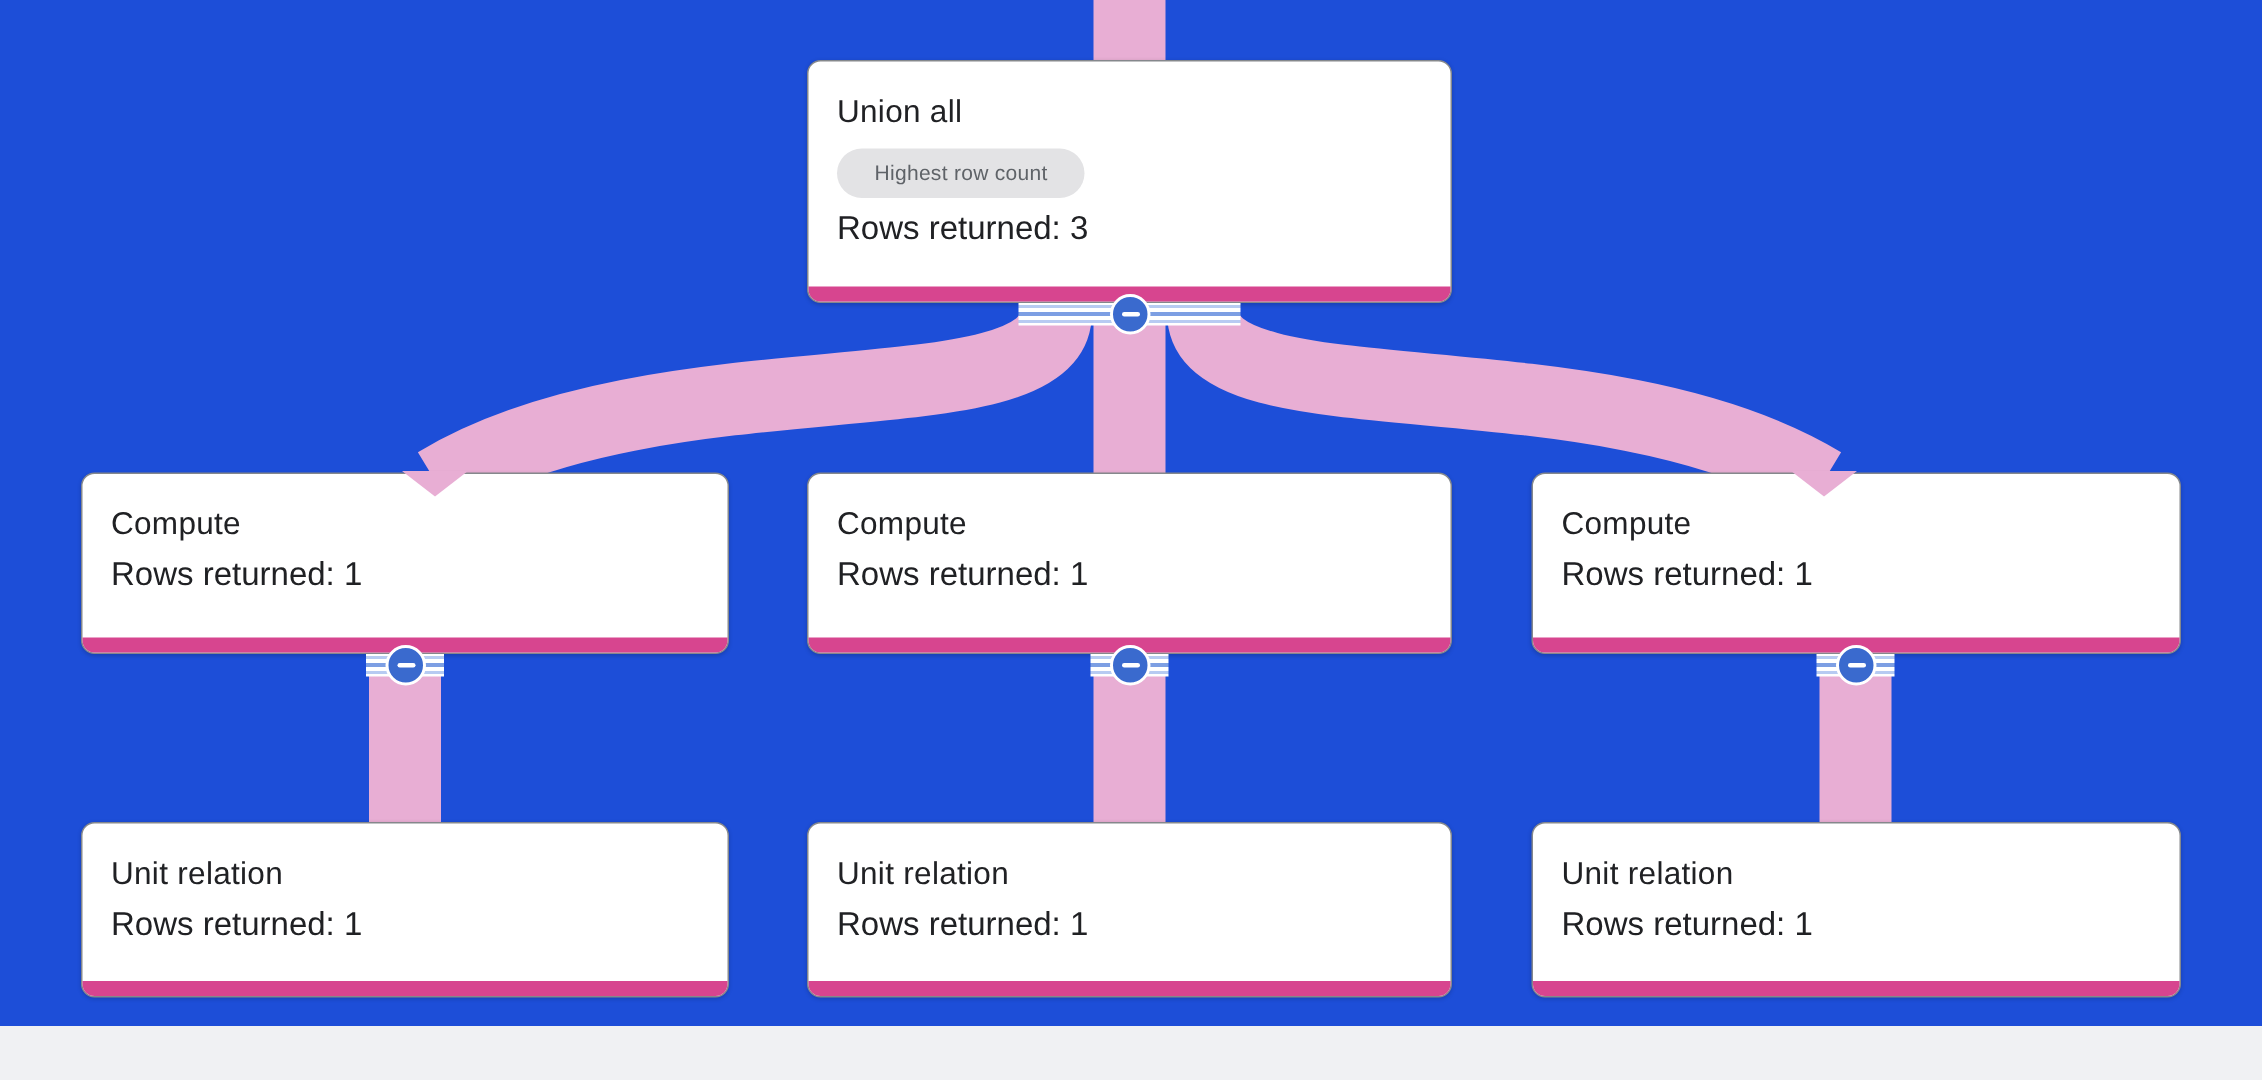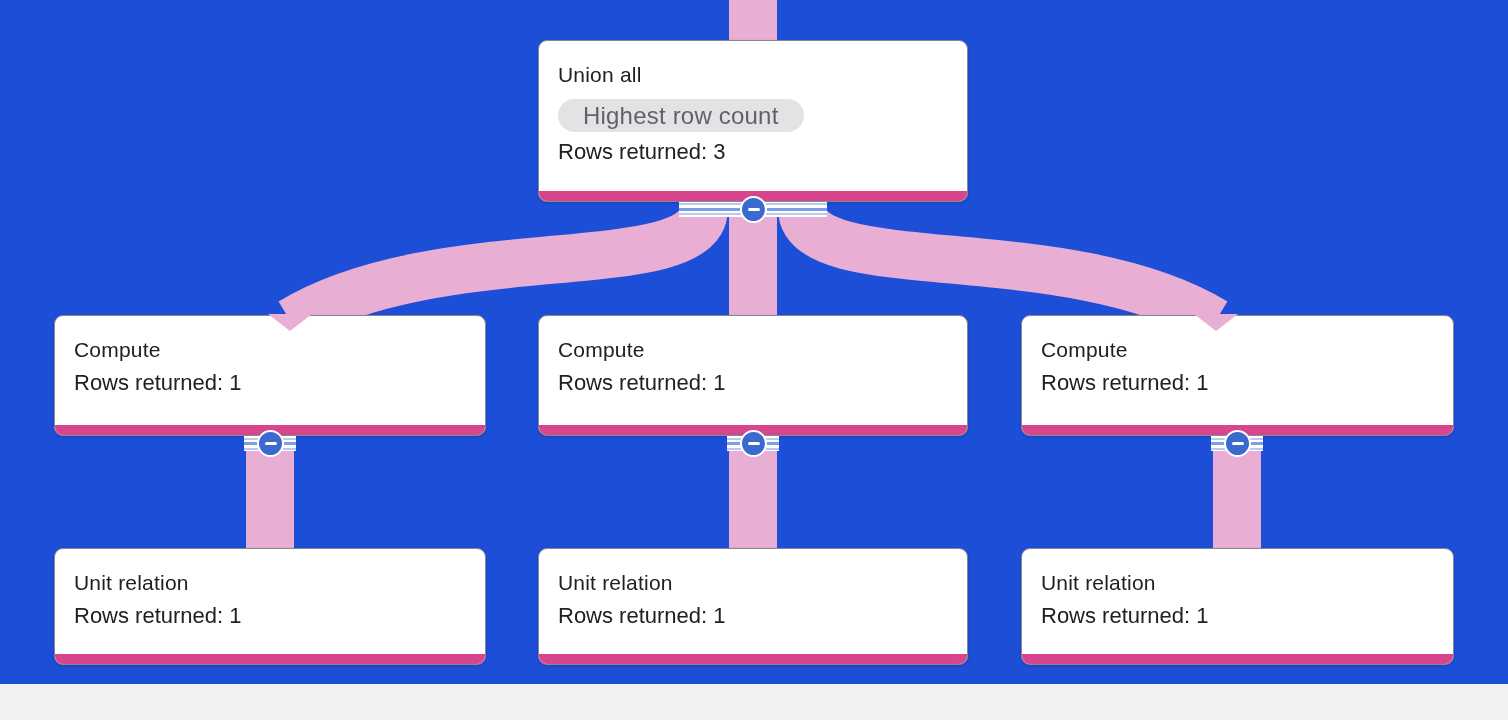--- a/index.html
+++ b/index.html
@@ -39,21 +39,21 @@
     font-size:22px;
     line-height:23px;
     color:#202124;
     margin-top:8px;
   }
   .badge{
     display:inline-block;
     margin-top:11px;
     background:#e3e3e5;
     color:#5f6368;
-    font-size:24px;
+    font-size:14px;
     line-height:23px;
     padding:5px 25px;
     border-radius:17px;
     letter-spacing:.2px;
   }
   .accent-bar{
     position:absolute;
     left:0;right:0;bottom:0;
     height:10px;
     background:#d7458f;

